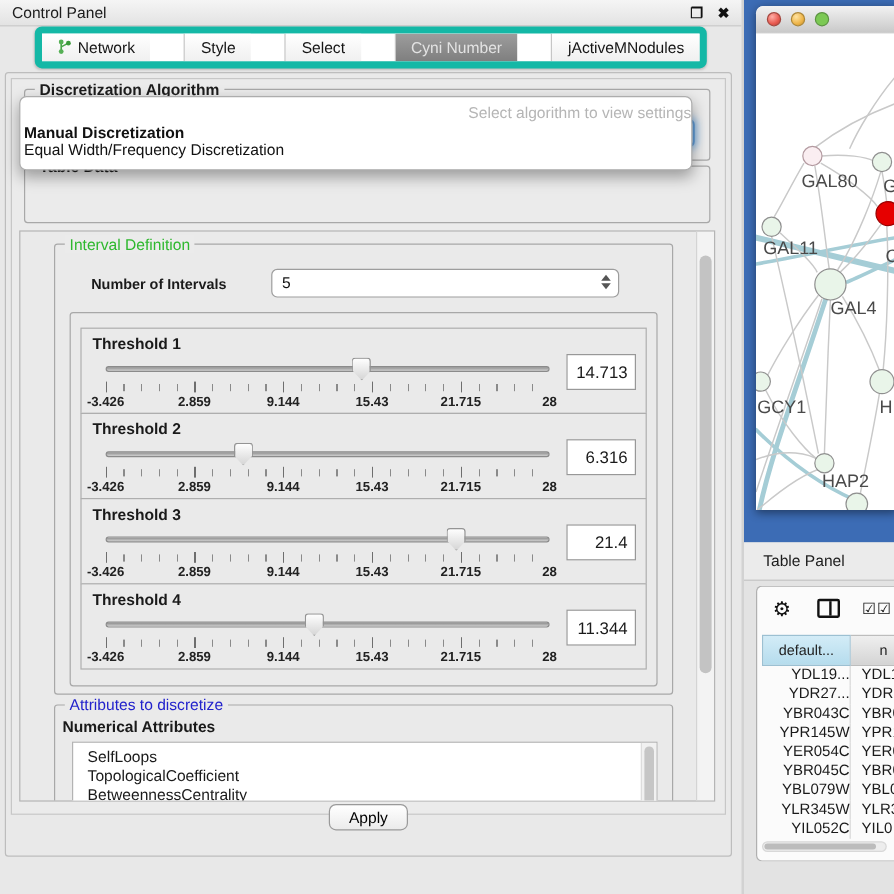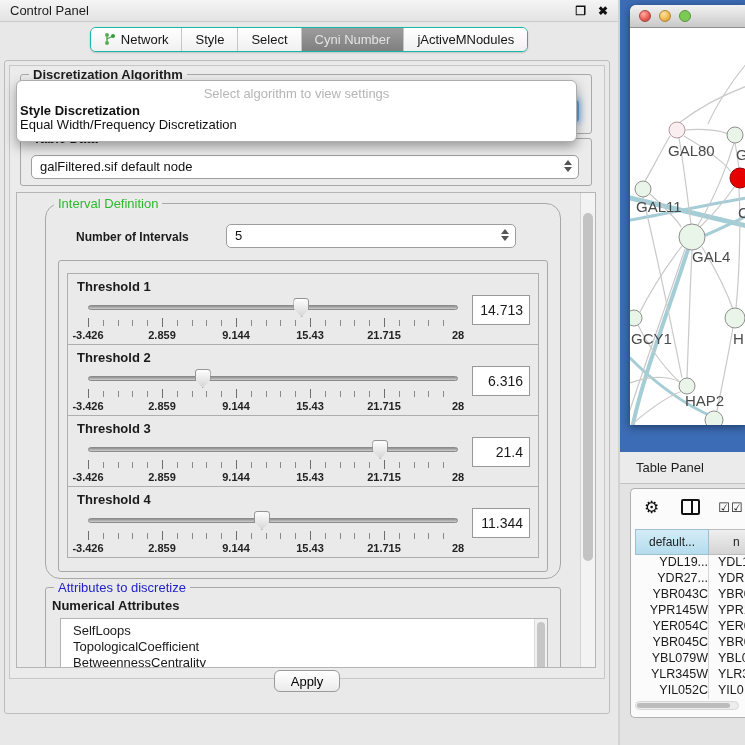--- a/index.html
+++ b/index.html
@@ -7,21 +7,21 @@
   body { font-family:"Liberation Sans", sans-serif; background:#e4e4e4; position:relative; font-size:13px; color:#1a1a1a; }
 
   
   .left-panel { position:absolute; left:0; top:0; width:618px; height:745px; background:#e8e8e8; }
   .titlebar { height:22px; background:linear-gradient(#f5f5f5,#e3e3e3); border-bottom:1px solid #c9c9c9; display:flex; align-items:center; padding:0 10px; }
   .titlebar .t { font-size:13px; color:#1c1c1c; }
   .titlebar .spacer { flex:1; }
   .win-icon { font-size:12px; color:#111; margin-left:12px; font-weight:bold; cursor:default; }
 
   .top-tabbar { height:34px; display:flex; justify-content:center; align-items:center; }
-  .seg { display:flex; border:1px solid #14b8a6; border-radius:6px; overflow:hidden; box-shadow:0 1px 2px rgba(0,0,0,.18); background:#fff; }
+  .seg { display:flex; border:6px solid #14b8a6; border-radius:6px; overflow:hidden; box-shadow:0 1px 2px rgba(0,0,0,.18); background:#fff;gap:28px; }
   .seg-item { padding:4px 13px; font-size:13px; color:#151515; background:linear-gradient(#ffffff,#f0f0f0); border-left:1px solid #c6c6c6; display:flex; align-items:center; gap:5px; white-space:nowrap; }
   .seg-item:first-child { border-left:none; }
   .seg-item.selected { background:linear-gradient(#9d9d9d,#7f7f7f); color:#e3e3e3; }
 
   .outer-frame { position:absolute; left:4px; top:60px; width:606px; height:654px; border:1px solid #bdbdbd; border-radius:3px; background:#e9e9e9; }
   .content-outer { position:absolute; left:4px; top:4px; width:596px; height:614px; border:1px solid #c7c7c7; background:#ebebeb; }
 
   .group { position:absolute; border:1px solid #a8a8a8; border-radius:3px; }
   .gtitle { position:absolute; top:-8px; left:8px; background:#ebebeb; padding:0 4px; font-size:13px; white-space:nowrap; }
   .gtitle.dark { color:#1d1d1d; font-weight:bold; }
@@ -32,32 +32,32 @@
   .combo .spin { position:absolute; right:6px; top:4px; display:flex; flex-direction:column; gap:2px; }
   .combo .spin i { display:block; width:0; height:0; border-left:4px solid transparent; border-right:4px solid transparent; }
   .combo .spin i.up { border-bottom:5px solid #555; }
   .combo .spin i.dn { border-top:5px solid #555; }
   .combo.focusring { border:2px solid #5f9bd6; box-shadow:0 0 6px 2px #8cbbe8; }
 
   .algo-group { left:10px; top:8px; width:572px; height:60px; }
   .algo-combo { left:10px; top:24px; width:548px; height:24px; }
 
   .popup { position:absolute; left:6px; top:14px; width:561px; height:62px; background:#fff; border:1px solid #adadad; border-radius:6px; box-shadow:0 5px 12px rgba(0,0,0,.35); z-index:6; overflow:hidden; }
-  .popup-hint { text-align:center; color:#b5b5b5; font-size:13px; margin-top:5px; }
+  .popup-hint { text-align:right; color:#b5b5b5; font-size:13px; margin-top:5px; }
   .popup-opt { font-size:13px; line-height:14px; padding:0 3px; color:#111; }
   .popup-opt.bold { font-weight:bold; margin-top:3px; }
 
   .tabledata-group { left:10px; top:72px; width:572px; height:48px; }
   .td-combo { left:10px; top:16px; width:548px; height:24px; }
 
   .scrollarea { position:absolute; left:6px; top:126px; width:580px; height:476px; border:1px solid #b5b5b5; background:#eaeaea; overflow:hidden; }
   .vscroll { position:absolute; right:0; top:0; width:15px; height:100%; background:#f3f3f3; border-left:1px solid #d4d4d4; }
   .vthumb { position:absolute; left:2px; top:20px; width:10px; height:348px; background:#c3c3c3; border-radius:6px; }
 
-  .interval-group { left:28px; top:10px; width:516px; height:376px;border-radius:15px; }
+  .interval-group { left:28px; top:10px; width:516px; height:376px; }
   .noi-label { position:absolute; left:30px; top:26px; font-weight:bold; font-size:12px;text-align:center; }
   .noi-combo { left:180px; top:20px; width:290px; height:24px; }
 
   .thr-group { left:12px; top:56px; width:490px; height:312px; }
   .thr-panel { position:relative; margin:0 8px; height:72px; border:1px solid #aeaeae; background:#eaeaea; margin-top:-1px; }
   .thr-wrap { position:absolute; left:0; top:13px; right:0; }
   .thr-label { position:absolute; left:9px; top:5px; font-weight:bold; font-size:13px; }
   .slider-zone { position:absolute; left:20px; right:80px; top:24px; height:46px; }
   .track { position:absolute; left:0; right:0; top:7px; height:5px; border-radius:3px; background:linear-gradient(#8f8f8f,#cfcfcf); border:1px solid #8b8b8b; }
   .thumb { position:absolute; top:0; width:16px; height:19px; margin-left:-8px; background:linear-gradient(#fefefe,#d6d6d6); border:1px solid #949494; clip-path:polygon(0 0,100% 0,100% 55%,50% 100%,0 55%); border-radius:3px; }
@@ -157,33 +157,26 @@
         <div class="combo algo-combo focusring">
           <span class="spin">
               <i class="up"></i>
               <i class="dn"></i>
             </span>
         </div>
       </div>
 
       <div class="popup">
         <div class="popup-hint">Select algorithm to view settings</div>
-        <div class="popup-opt bold">Style Discretization</div>
+        <div class="popup-opt bold">Manual Discretization</div>
         <div class="popup-opt">Equal Width/Frequency Discretization</div>
       </div>
 
       <div class="group tabledata-group">
         <span class="gtitle dark">Table Data</span>
-        <div class="combo td-combo">
-          <span>galFiltered.sif default node</span>
-          <span class="spin">
-              <i class="up"></i>
-              <i class="dn"></i>
-            </span>
-        </div>
       </div>
 
       <div class="scrollarea">
 
         <div class="group interval-group">
           <span class="gtitle green">Interval Definition</span>
           <span class="noi-label">Number of Intervals</span>
           <div class="combo noi-combo">
             <span>5</span>
             <span class="spin">

